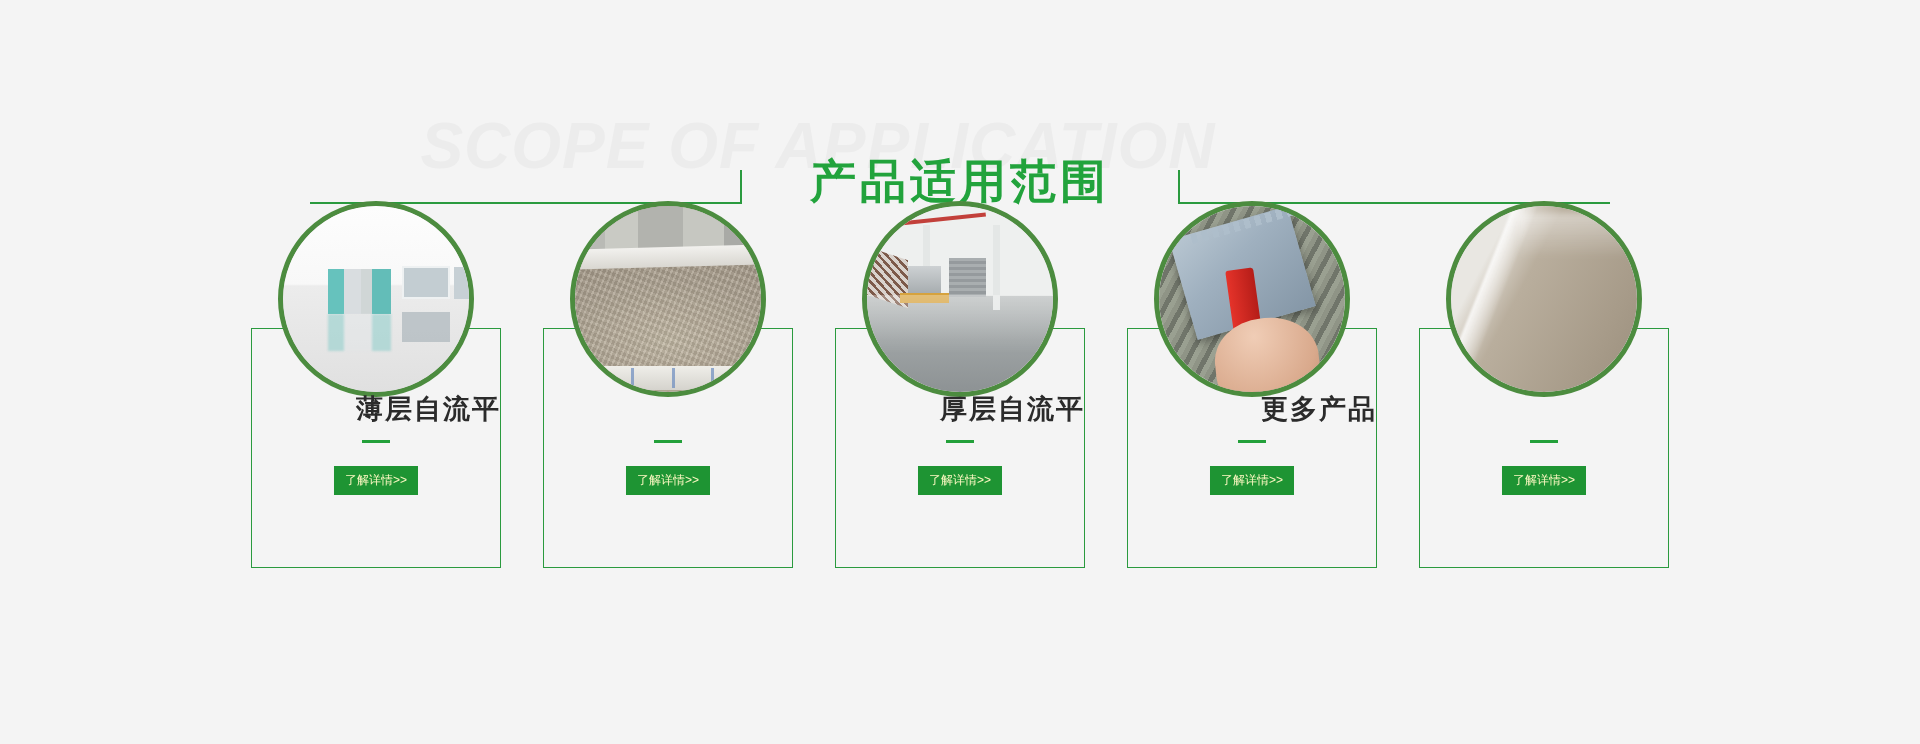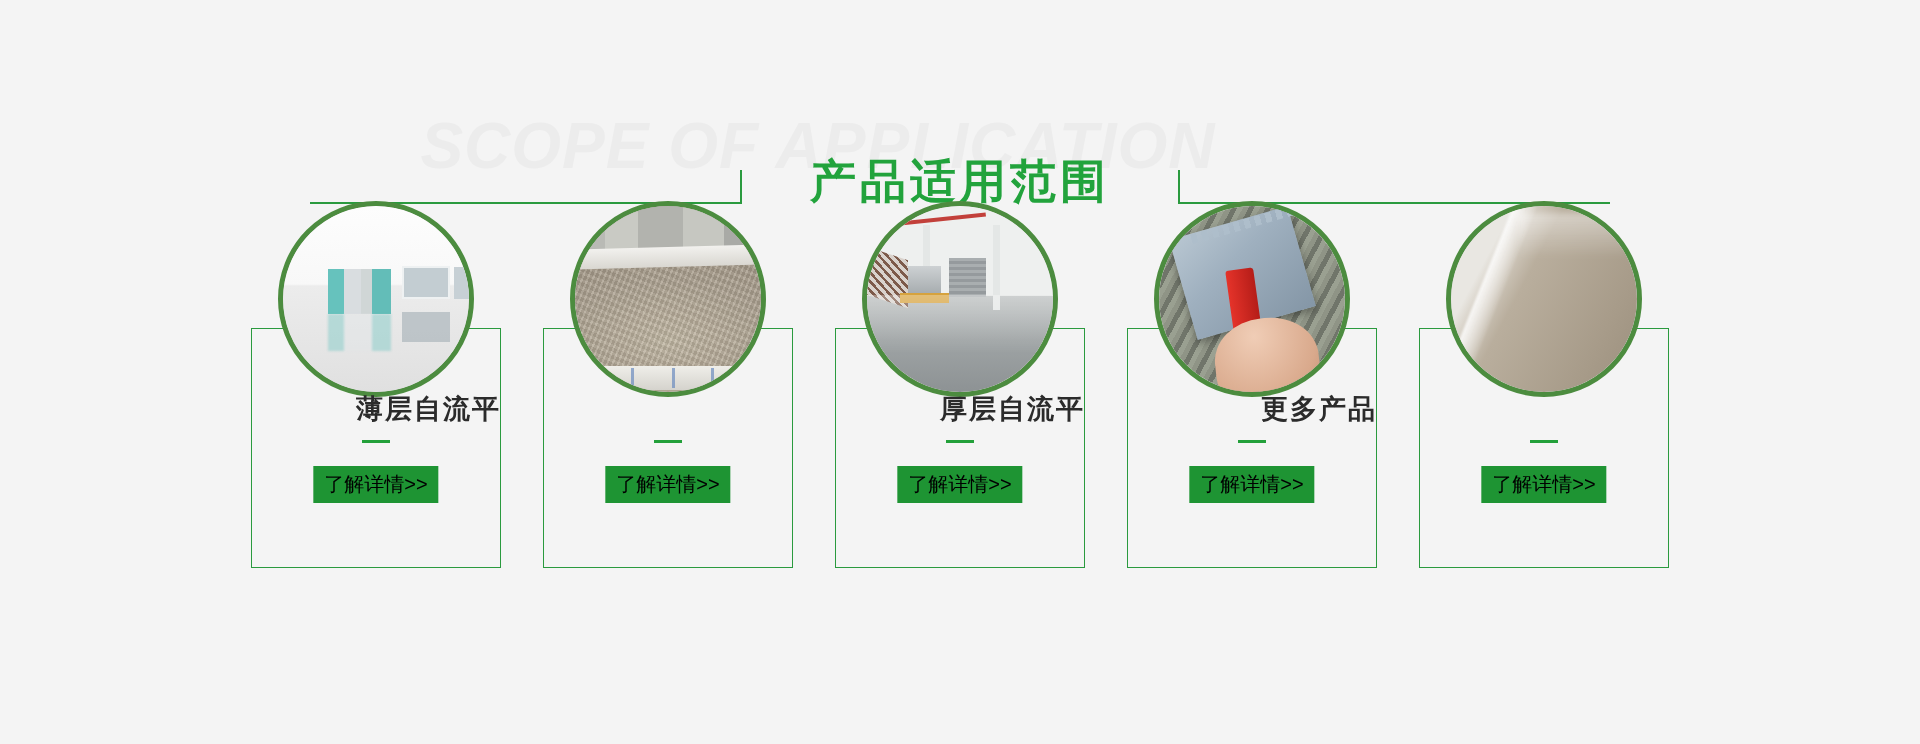--- a/index.html
+++ b/index.html
@@ -293,22 +293,22 @@
     height: 3px;
     background: #23a03a;
   }
 
   .detail-btn {
     position: absolute;
     top: 198px;
     left: 50%;
     transform: translateX(-50%);
     background: #1e9433;
-    color: #000000;
-    font-size: 20px;
+    color: #fef9c3;
+    font-size: 12px;
     line-height: 1;
     padding: 8px 11px 9px 11px;
     white-space: nowrap;
     letter-spacing: 0px;
     cursor: pointer;
     border: none;
     font-family: "Liberation Sans", "DejaVu Sans", sans-serif;
   }
 </style>
 </head>

